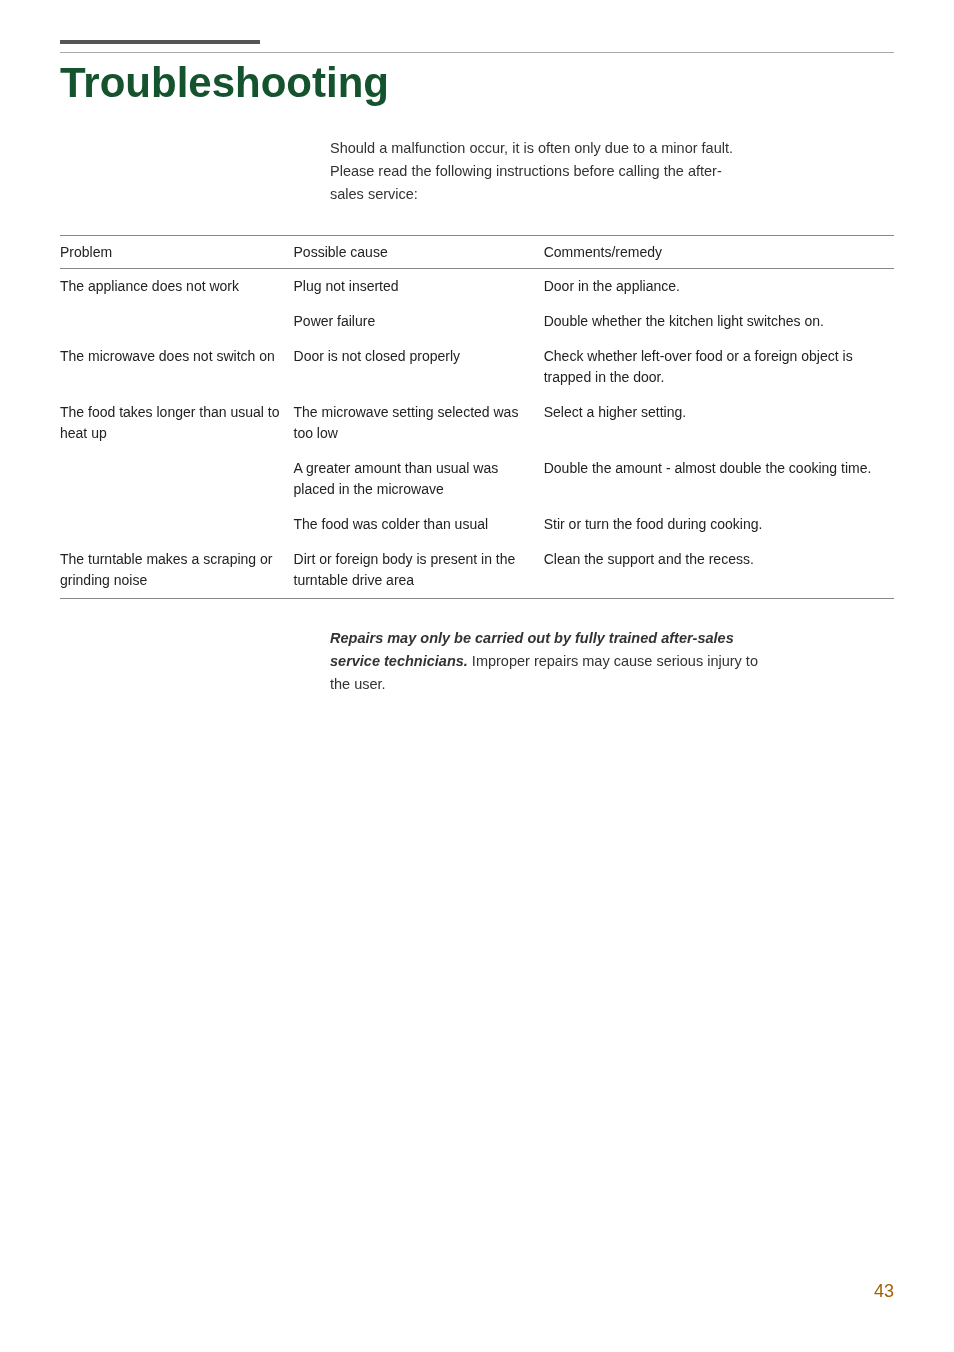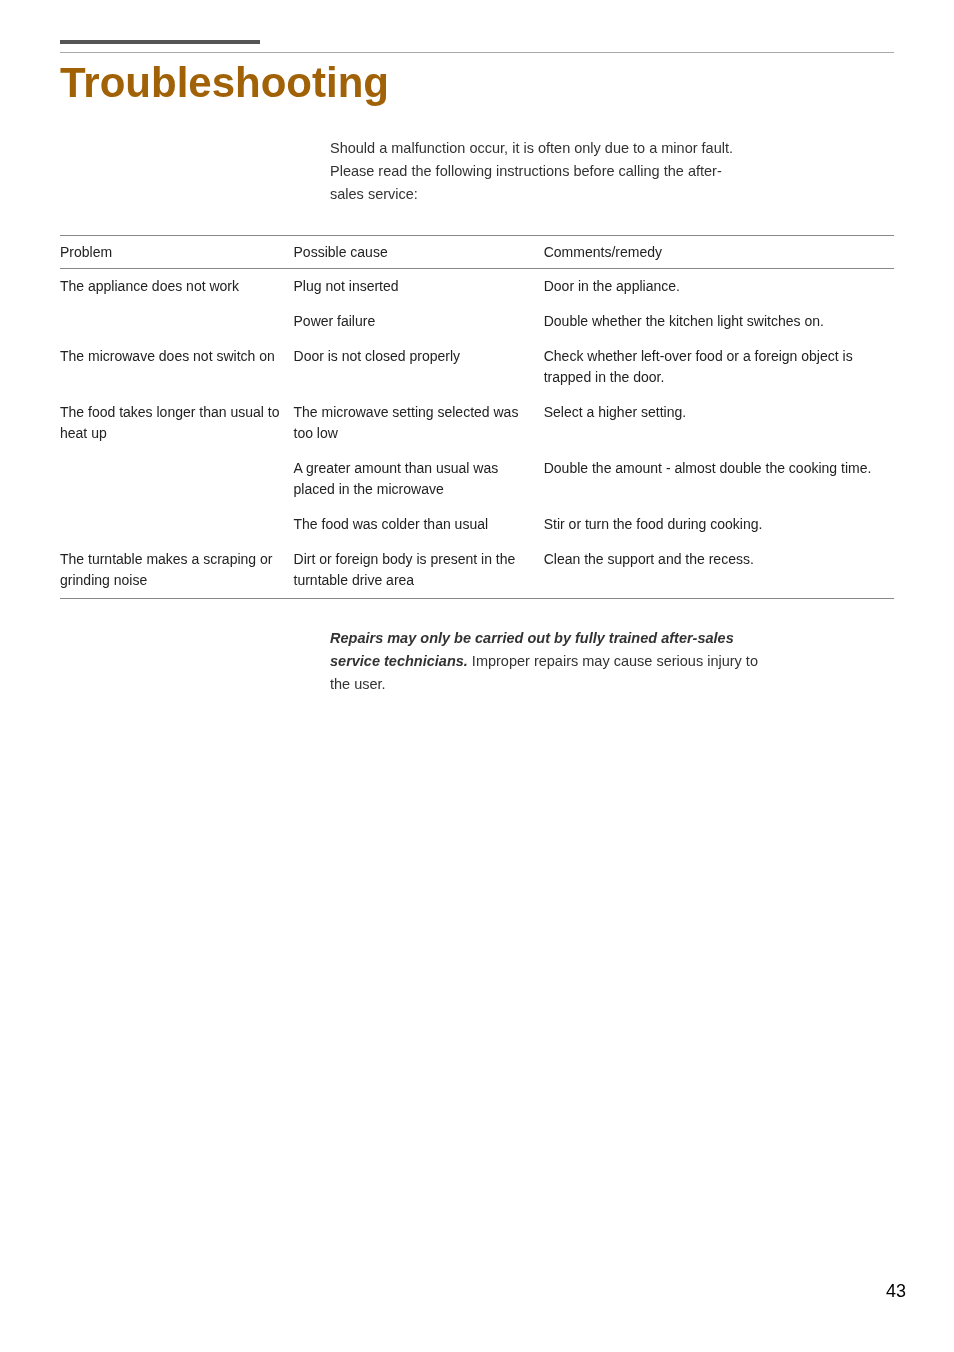--- a/index.html
+++ b/index.html
@@ -28,21 +28,21 @@
     .full-border {
       height: 1px;
       background: #aaaaaa;
       width: 100%;
       margin-bottom: 0;
     }
 
     .page-title {
       font-size: 42px;
       font-weight: bold;
-      color: #a16207;
+      color: #14532d;
       margin-top: 6px;
       margin-bottom: 30px;
     }
 
     .intro-text {
       margin-left: 270px;
       margin-bottom: 28px;
       font-size: 14.5px;
       line-height: 1.6;
       color: #333333;
@@ -106,23 +106,23 @@
     }
 
     .footer-note .bold-part {
       font-weight: bold;
       font-style: italic;
     }
 
     .page-number {
       position: absolute;
       bottom: 50px;
-      right: 48px;
+      right: 60px;
       font-size: 18px;
-      color: #000000;
+      color: #a16207;
     }
 
     body {
       position: relative;
     }
   </style>
 </head>
 <body>
 
 <div class="top-border"></div>

